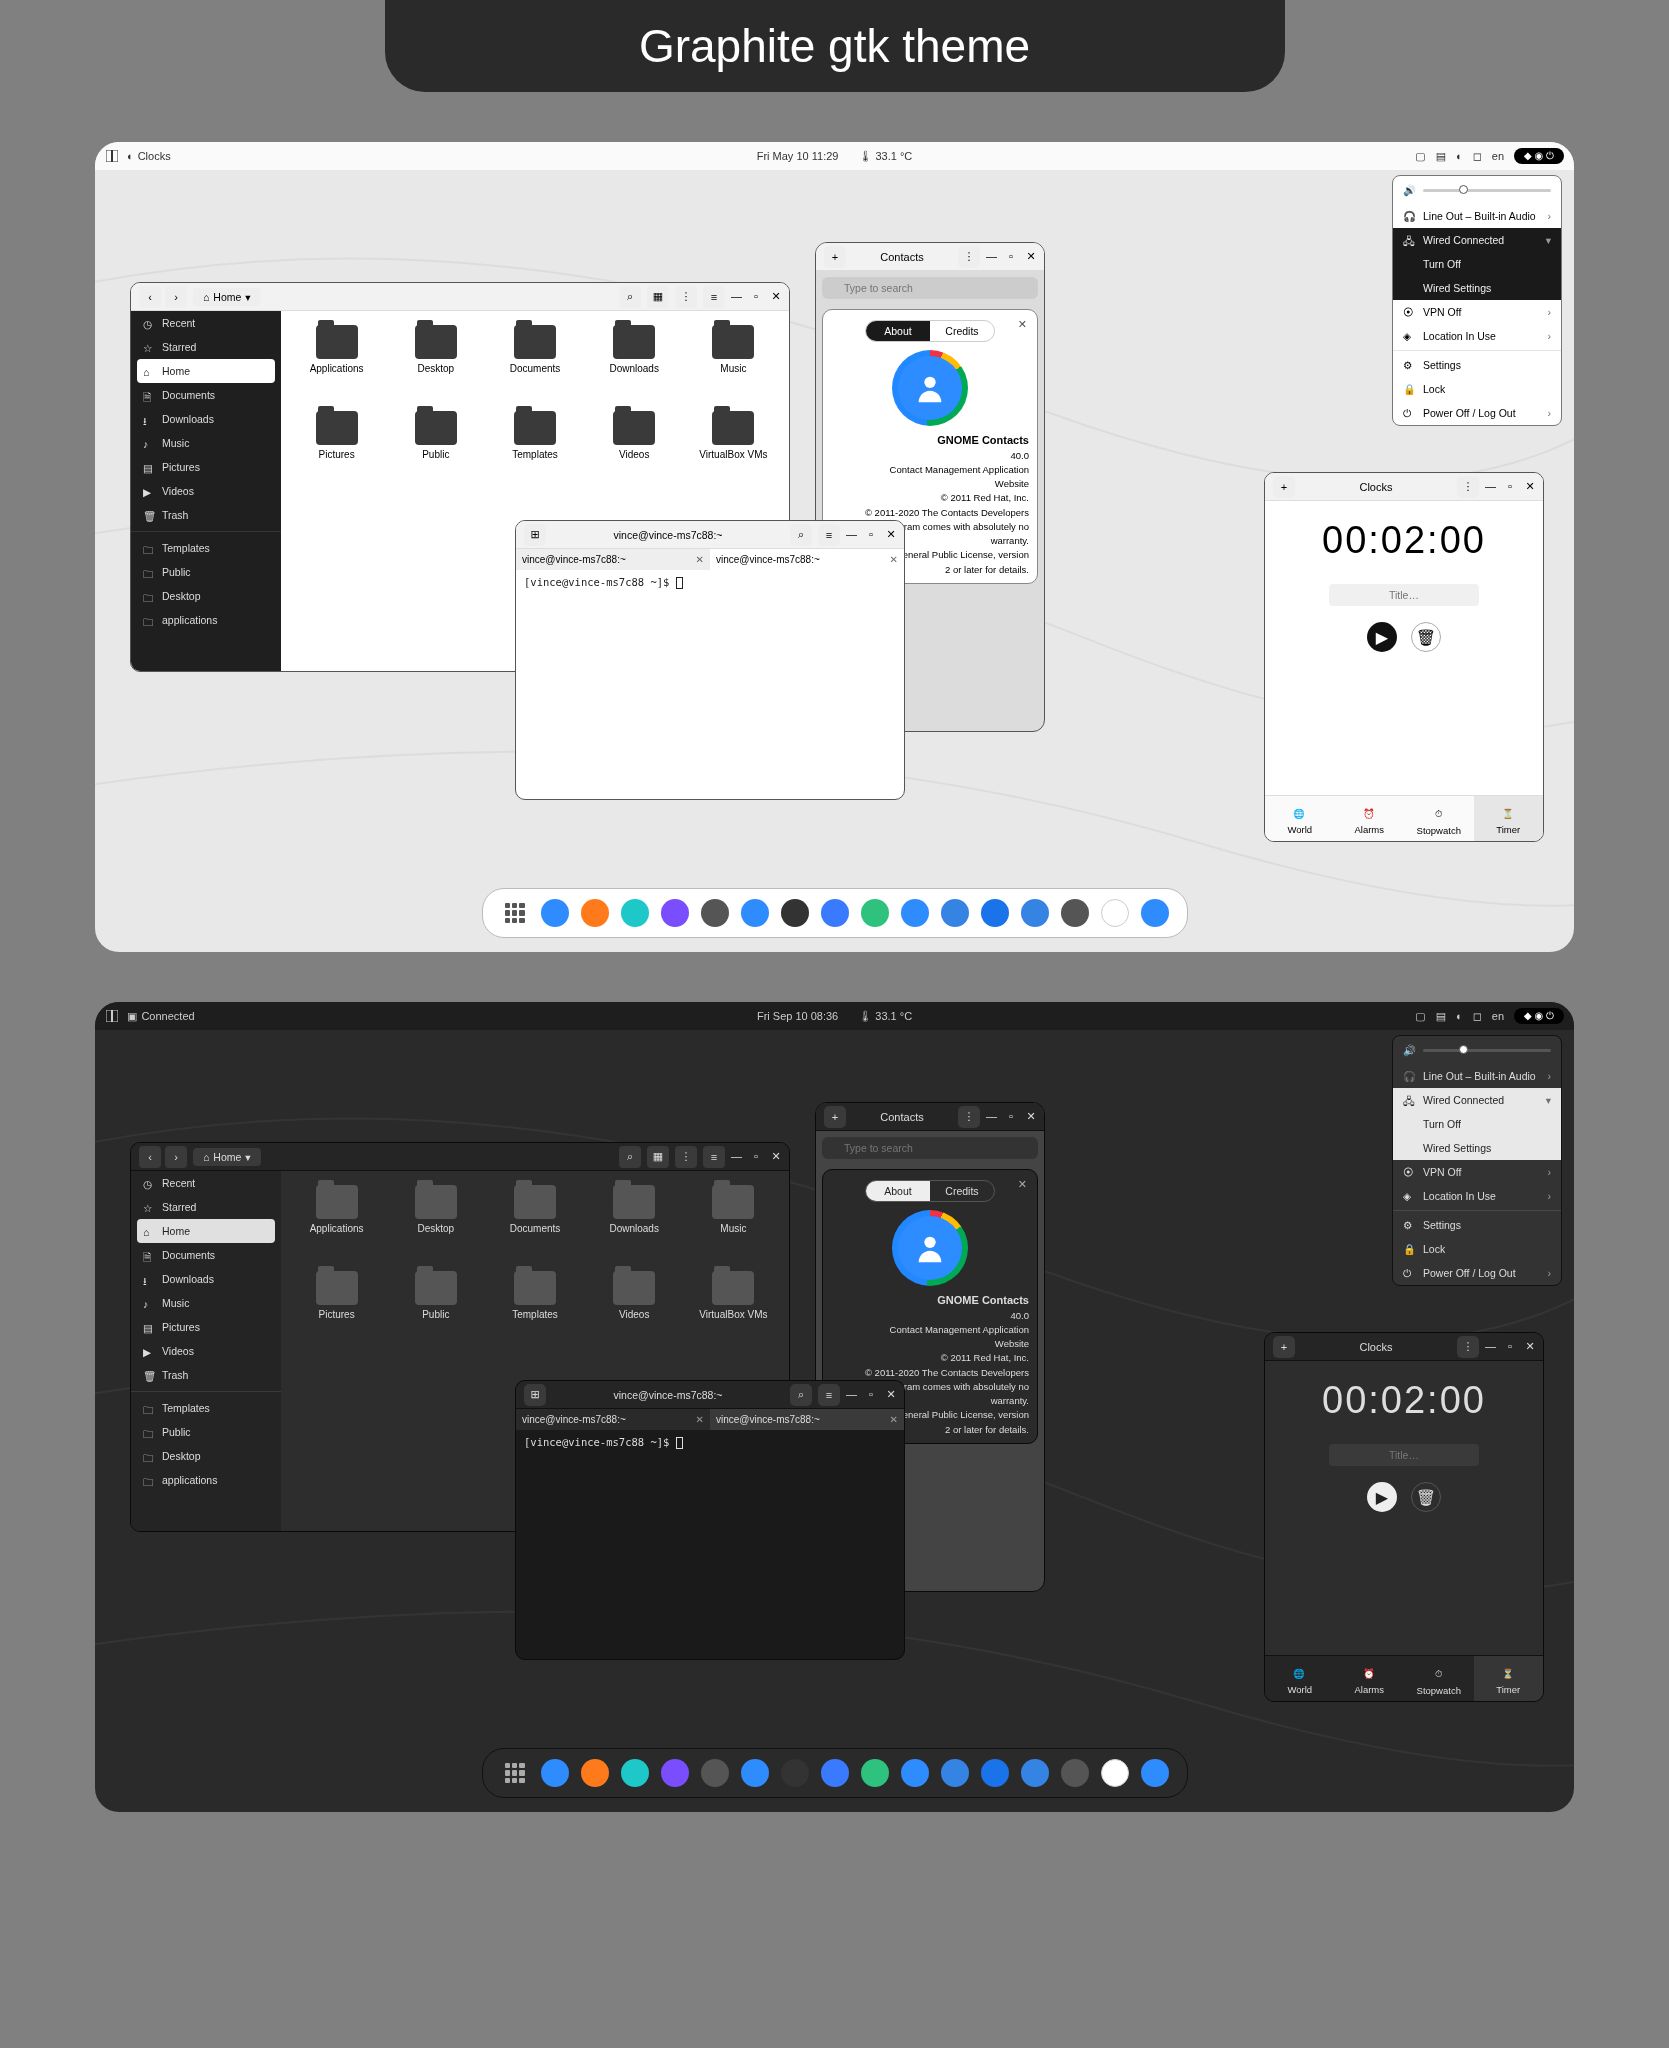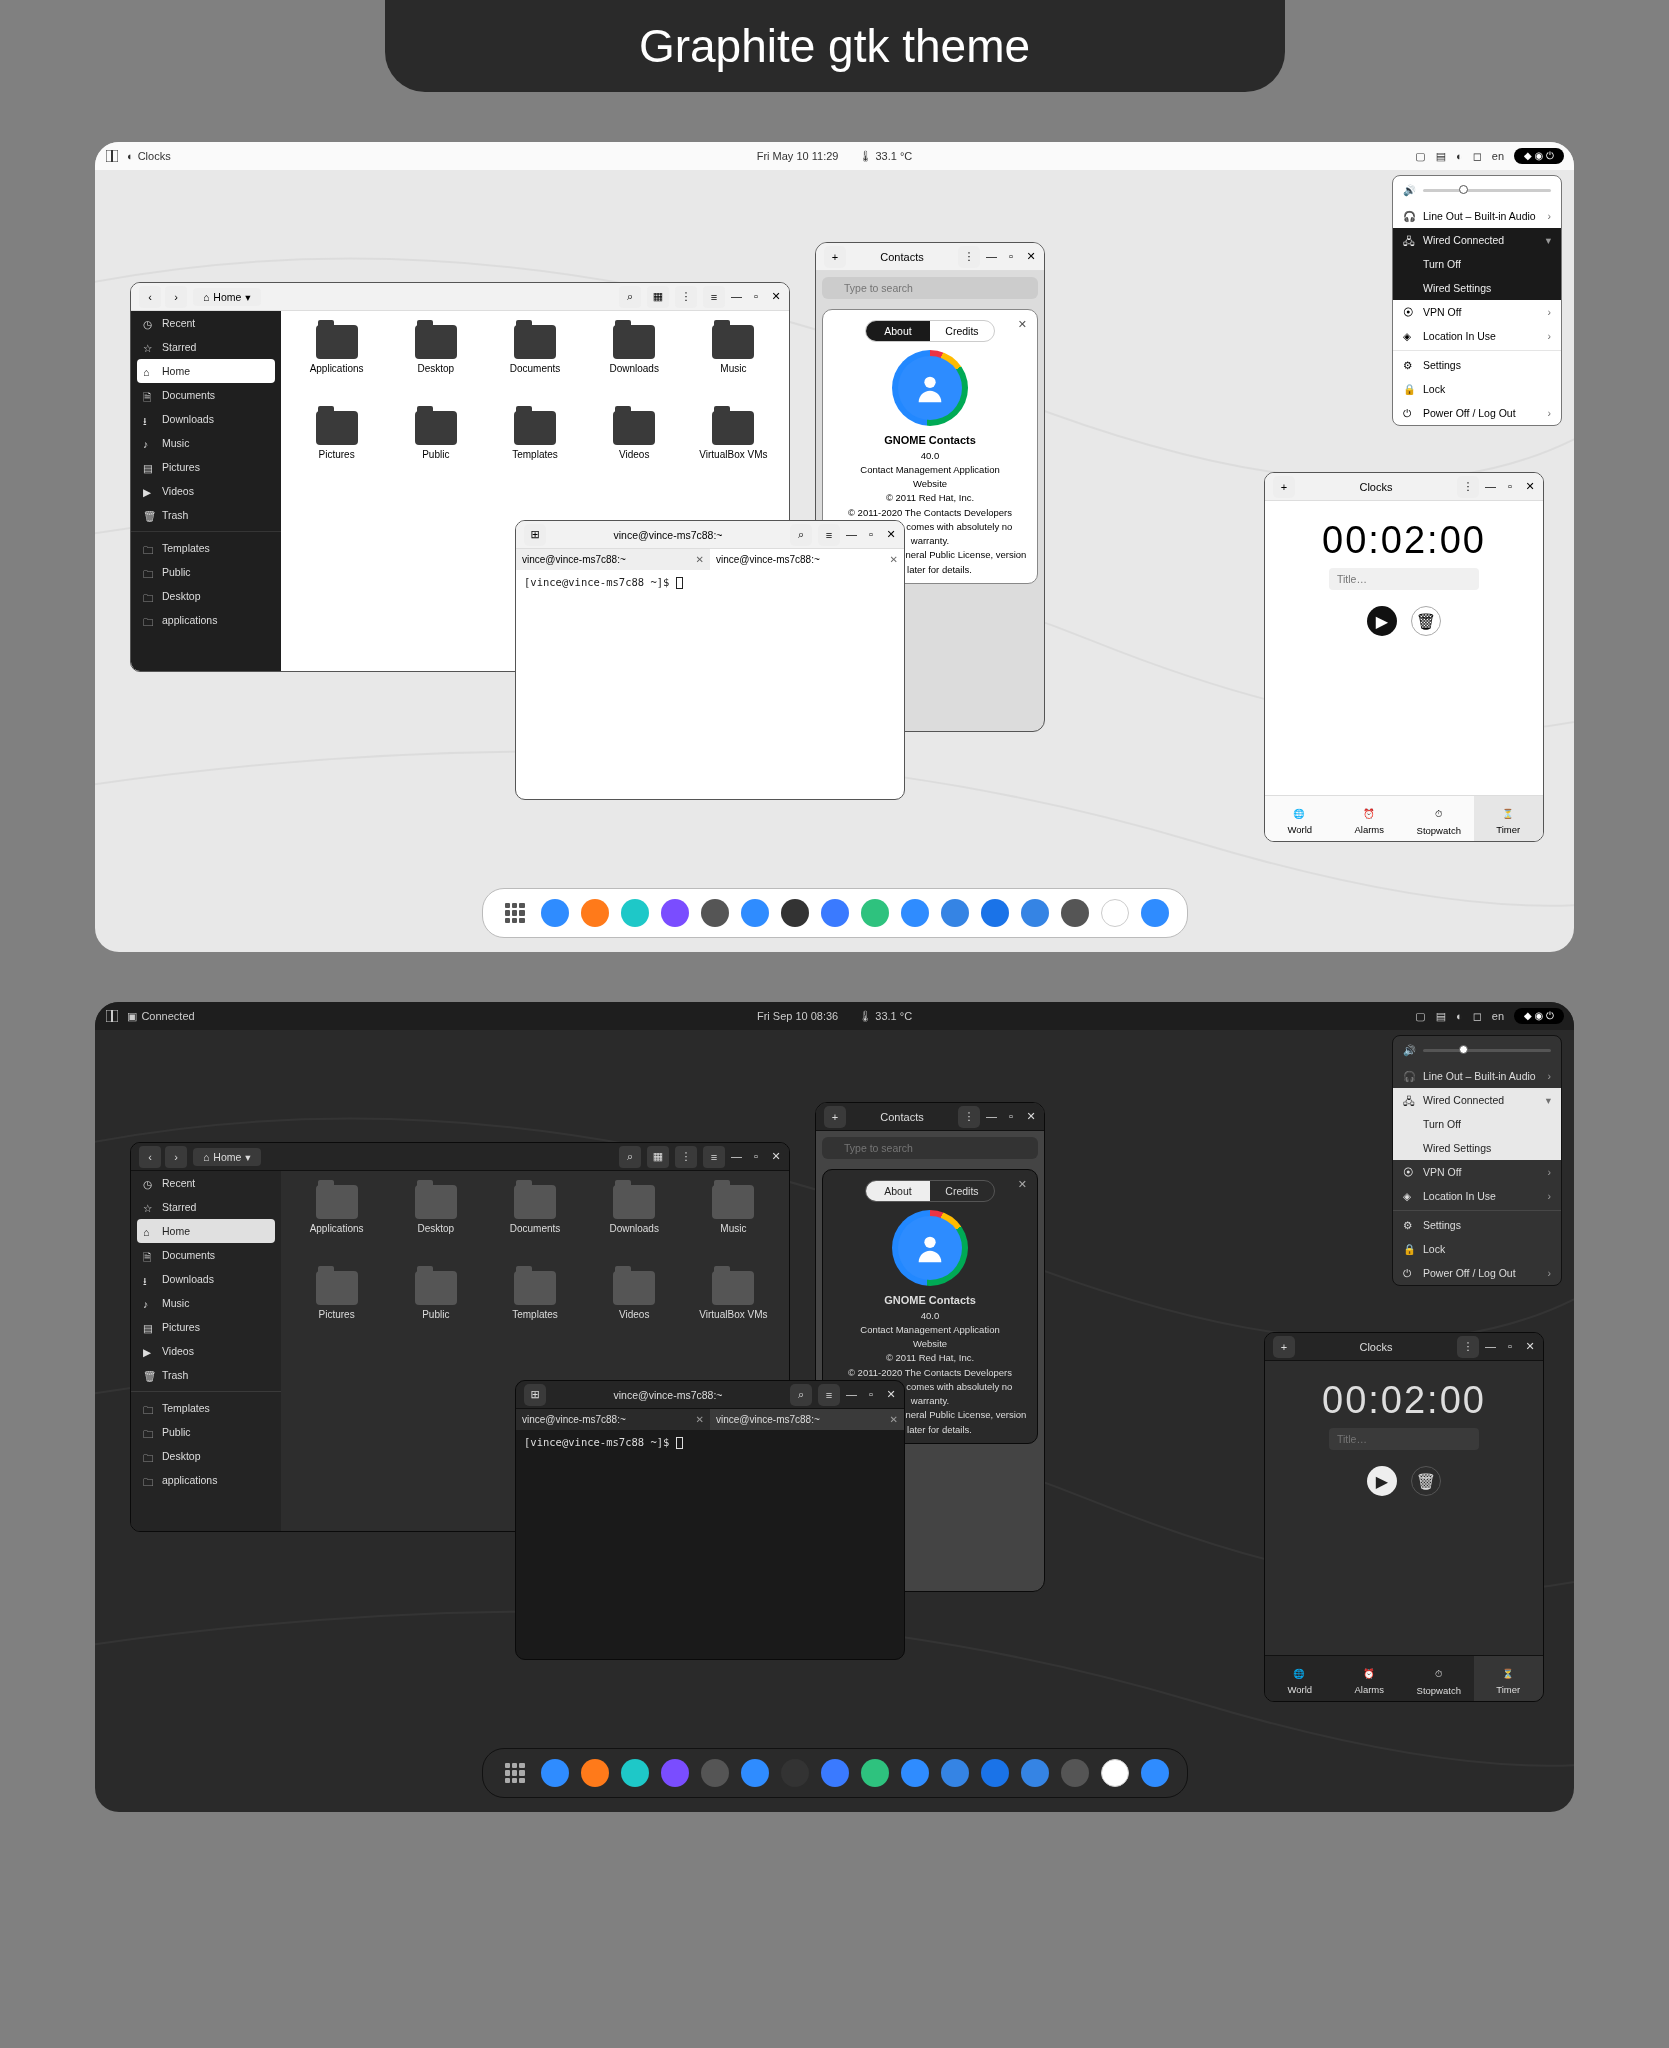--- a/index.html
+++ b/index.html
@@ -91,42 +91,42 @@
   .dark .about-card{ background:#2a2a2a; border:1px solid #0a0a0a;}
   .pill-tabs{ display:flex; border-radius:14px; overflow:hidden; font-size:10.5px; width:130px; margin:0 auto 8px; }
   .pill-tabs div{ flex:1; text-align:center; padding:4px 0;}
   .pill-tabs .act{ background:#1a1a1a; color:#fff;}
   .light .pill-tabs{ border:1px solid #ccc;}
   .dark .pill-tabs .act{background:#eee;color:#222;}
   .dark .pill-tabs{border:1px solid #555;}
   .avatar{ width:76px;height:76px;border-radius:50%;margin:6px auto; background:conic-gradient(#e34 0 20deg,#fb0 20deg 55deg,#0a5 55deg 185deg,#28f 185deg 360deg); display:flex;align-items:center;justify-content:center;}
   .avatar .inner{width:64px;height:64px;border-radius:50%;background:#2d8cff;display:flex;align-items:center;justify-content:center;}
   .about-card .x{position:absolute;top:8px;right:10px;font-size:11px;opacity:.7;}
-  .cinfo{text-align:center;font-size:9.5px;line-height:1.5;}
+  .cinfo{text-align:right;font-size:9.5px;line-height:1.5;}
   .cinfo .ttl{font-weight:600;font-size:11px;}
   .cinfo .link{}
 
   
   .term-win{ top:378px; left:420px; width:390px; height:280px;}
   .light .term-win{background:#fff;}
   .dark .term-win{background:#1a1a1a;}
   .term-win .winbar .title{font-size:10.5px;}
   .tabstrip{display:flex;font-size:10px;}
   .tabstrip .ttab{flex:1;padding:5px 6px;display:flex;align-items:center;gap:4px;}
   .light .tabstrip{background:#eee;} .light .ttab.act{background:#fff;}
   .dark .tabstrip{background:#2a2a2a;} .dark .ttab.act{background:#3a3a3a;}
   .ttab .tx{margin-left:auto;opacity:.6;}
   .termbody{flex:1;padding:6px 8px;font-family:monospace;font-size:10.5px;}
   .light .termbody{color:#222;} .dark .termbody{color:#ddd;}
   .cursor{display:inline-block;width:7px;height:12px;border:1px solid currentColor;vertical-align:middle;}
 
   
   .clocks-win{ top:330px; right:30px; width:280px; height:370px;}
   .clocks-win .big{ text-align:center; font-size:38px; font-weight:300; letter-spacing:2px; padding:18px 0 6px; font-variant-numeric:tabular-nums;}
-  .clocks-win .titlein{width:150px;margin:0 auto 16px;display:block;border:none;border-radius:4px;padding:5px 8px;font-size:10.5px;}
+  .clocks-win .titlein{width:150px;margin:16px auto 16px;display:block;border:none;border-radius:4px;padding:5px 8px;font-size:10.5px;text-align:center;}
   .light .titlein{background:#f0f0f0;} .dark .titlein{background:#3a3a3a;color:#ccc;}
   .clocks-win .btns{display:flex;gap:14px;justify-content:center;}
   .rnd{width:30px;height:30px;border-radius:50%;display:flex;align-items:center;justify-content:center;}
   .rnd.play{background:#111;color:#fff;} .dark .rnd.play{background:#eee;color:#222;}
   .rnd.del{border:1px solid #aaa;} .dark .rnd.del{border-color:#555;}
   .clk-tabs{margin-top:auto;display:flex;font-size:9.5px;text-align:center;}
   .light .clk-tabs{border-top:1px solid #ddd;background:#fafafa;}
   .dark .clk-tabs{border-top:1px solid #111;background:#252525;}
   .clk-tabs div{flex:1;padding:6px 0 5px;}
   .clk-tabs .act{background:rgba(0,0,0,.08);} .dark .clk-tabs .act{background:rgba(255,255,255,.08);}

